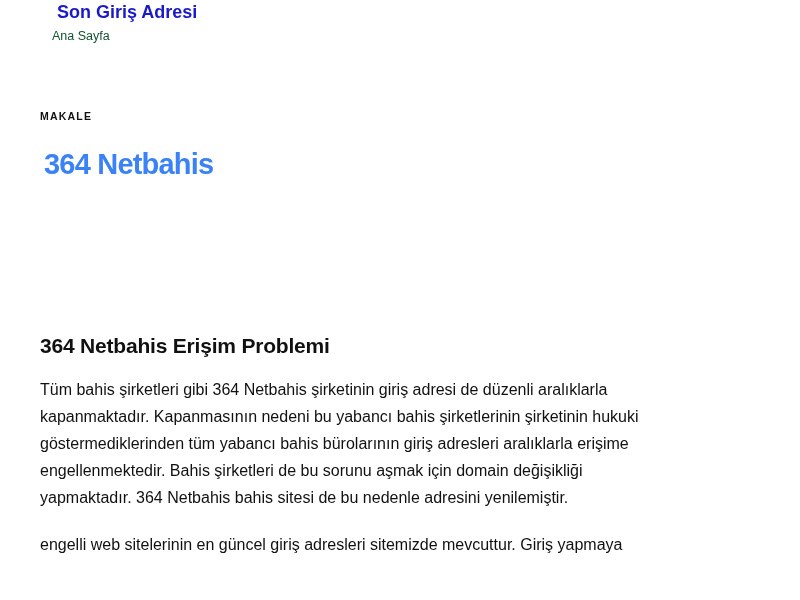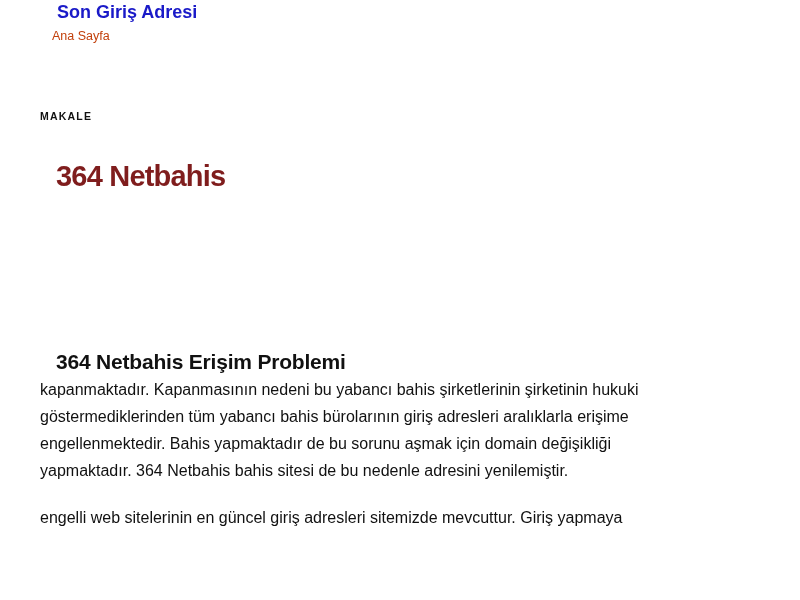--- a/index.html
+++ b/index.html
@@ -7,34 +7,34 @@
     width: 800px; height: 600px; overflow: hidden; position: relative;
     font-family: "Liberation Sans", "DejaVu Sans", sans-serif; color: #111111;
   }
   .site-title {
     position: absolute; left: 57px; top: 3px;
     font-size: 18px; font-weight: bold; color: #1a1ac8; text-decoration: none;
     line-height: 18px;
   }
   .nav-link {
     position: absolute; left: 52px; top: 28px;
-    font-size: 12.5px; color: #c2410c; text-decoration: none; line-height: 16px;
+    font-size: 12.5px; color: #14532d; text-decoration: none; line-height: 16px;
   }
   .category {
     position: absolute; left: 40px; top: 109px;
     font-size: 10.5px; font-weight: bold; letter-spacing: 1.2px; color: #111;
     line-height: 14px;
   }
   .page-title {
-    position: absolute; left: 40px; top: 141px; margin: 16px;
-    font-size: 29px; font-weight: bold; letter-spacing: -0.8px; color: #7f1d1d;
+    position: absolute; left: 40px; top: 141px; margin: 4px;
+    font-size: 29px; font-weight: bold; letter-spacing: -0.8px; color: #3b82f6;
     line-height: 38px;
   }
   .section-heading {
-    position: absolute; left: 40px; top: 332px; margin: 16px;
+    position: absolute; left: 40px; top: 332px; margin: 0;
     font-size: 21px; font-weight: bold; color: #111; line-height: 28px;
     letter-spacing: -0.2px;
   }
   .content {
     position: absolute; left: 40px; top: 376px; width: 690px;
     font-size: 16px; line-height: 27px; color: #111;
   }
   .content p { margin: 0 0 20px 0; }
   .line { display: block; white-space: nowrap; }
 </style>
@@ -44,21 +44,22 @@
 <a class="site-title">Son Giriş Adresi</a>
 <a class="nav-link">Ana Sayfa</a>
 
 <div class="category">MAKALE</div>
 <h1 class="page-title">364 Netbahis</h1>
 
 <h2 class="section-heading">364 Netbahis Erişim Problemi</h2>
 
 <div class="content">
   <p>
+    <span class="line">Tüm bahis şirketleri gibi 364 Netbahis şirketinin giriş adresi de düzenli aralıklarla</span>
     <span class="line">kapanmaktadır. Kapanmasının nedeni bu yabancı bahis şirketlerinin şirketinin hukuki</span>
     <span class="line">göstermediklerinden tüm yabancı bahis bürolarının giriş adresleri aralıklarla erişime</span>
-    <span class="line">engellenmektedir. Bahis yapmaktadır de bu sorunu aşmak için domain değişikliği</span>
+    <span class="line">engellenmektedir. Bahis şirketleri de bu sorunu aşmak için domain değişikliği</span>
     <span class="line">yapmaktadır. 364 Netbahis bahis sitesi de bu nedenle adresini yenilemiştir.</span>
   </p>
   <p>
     <span class="line">engelli web sitelerinin en güncel giriş adresleri sitemizde mevcuttur. Giriş yapmaya</span>
   </p>
 </div>
 
 </body></html>

